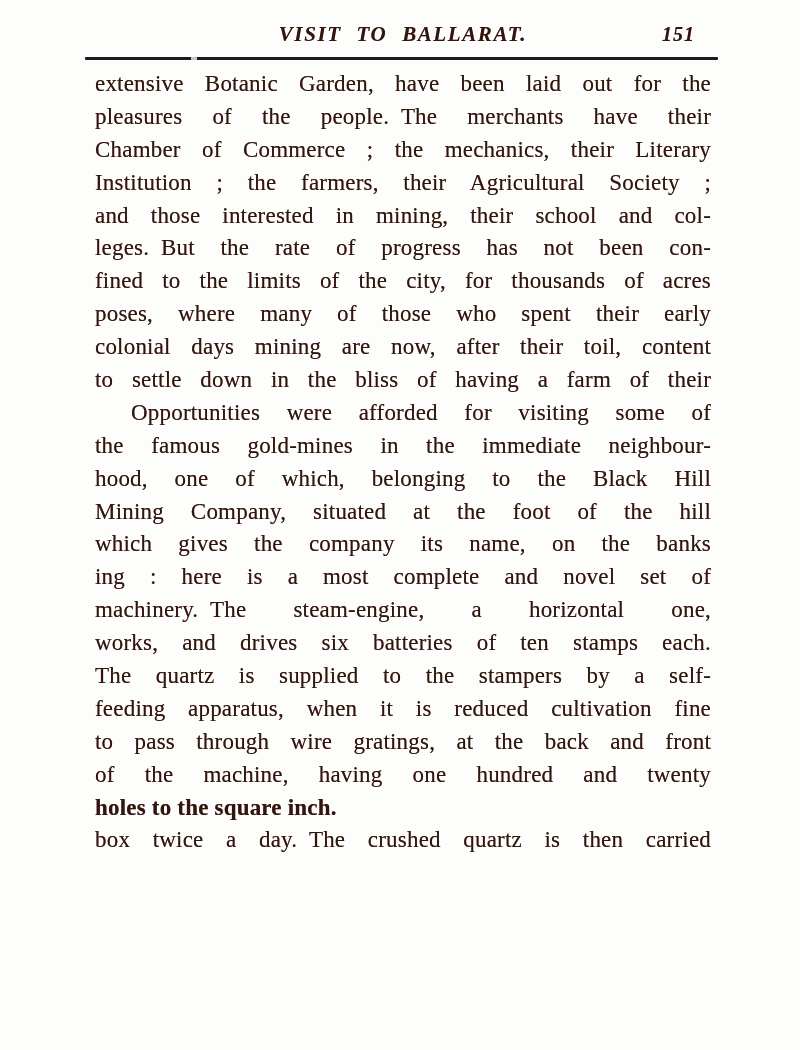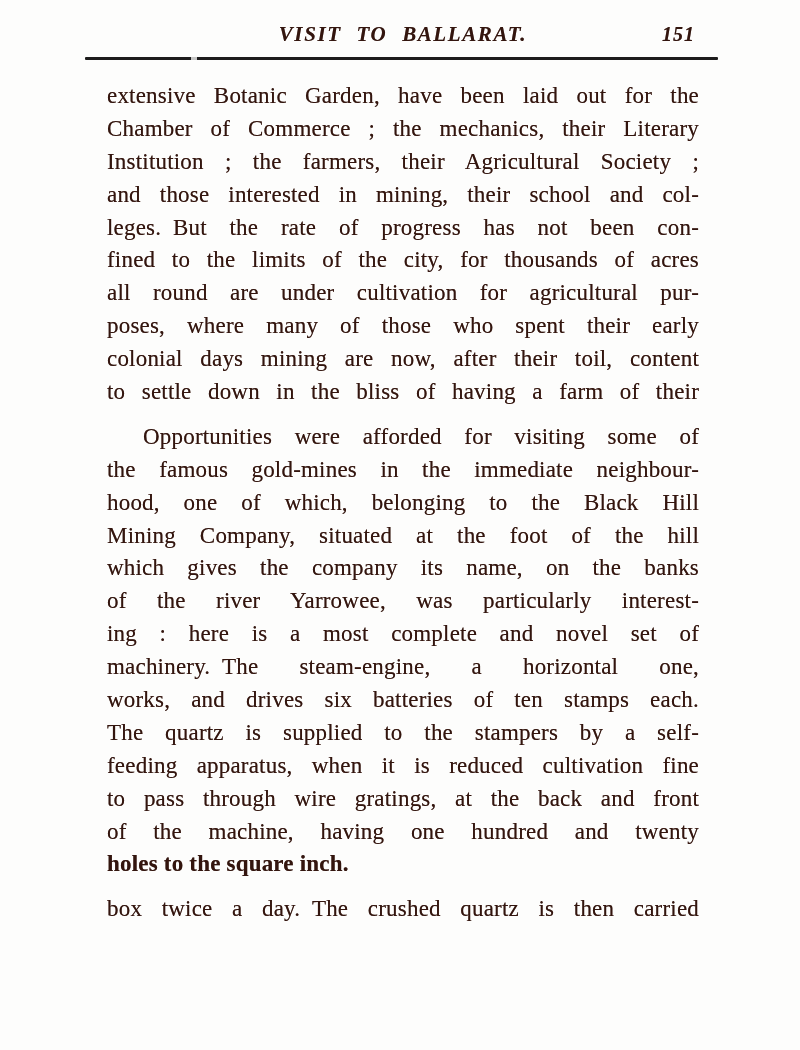--- a/index.html
+++ b/index.html
@@ -69,21 +69,21 @@
     position: absolute;
     top: 68px;
     left: 95px;
     width: 616px;
     color: var(--ink);
     font-size: 23px;
     line-height: 32.9px;
     letter-spacing: 0.2px;
     text-shadow: 0 0 0.45px rgba(51,21,14,0.6);
   }
-  .paragraph { margin: 12px; }
+  .paragraph { margin: 0; }
   .line {
     text-align: justify;
     text-align-last: justify;
     height: 32.9px;
     overflow: visible;
   }
   .line.indent { text-indent: 36px; }
   .line.flush-left { text-align-last: left; font-weight: bold; }
 </style>
 </head>
@@ -94,37 +94,36 @@
   <div class="running-head">
     <div class="running-title">VISIT TO BALLARAT.</div>
     <div class="page-number">151</div>
   </div>
 
   <div class="header-rule"></div>
 
   <div class="page-body">
       <div class="paragraph">
         <div class="line">extensive Botanic Garden, have been laid out for the</div>
+        <div class="line">pleasures of the people. The merchants have their</div>
         <div class="line">Chamber of Commerce ; the mechanics, their Literary</div>
         <div class="line">Institution ; the farmers, their Agricultural Society ;</div>
         <div class="line">and those interested in mining, their school and col-</div>
         <div class="line">leges. But the rate of progress has not been con-</div>
         <div class="line">fined to the limits of the city, for thousands of acres</div>
-        <div class="line">all round are under cultivation for agricultural pur-</div>
         <div class="line">poses, where many of those who spent their early</div>
         <div class="line">colonial days mining are now, after their toil, content</div>
         <div class="line">to settle down in the bliss of having a farm of their</div>
       </div>
       <div class="paragraph">
         <div class="line indent">Opportunities were afforded for visiting some of</div>
         <div class="line">the famous gold-mines in the immediate neighbour-</div>
         <div class="line">hood, one of which, belonging to the Black Hill</div>
         <div class="line">Mining Company, situated at the foot of the hill</div>
         <div class="line">which gives the company its name, on the banks</div>
-        <div class="line">of the river Yarrowee, was particularly interest-</div>
         <div class="line">ing : here is a most complete and novel set of</div>
         <div class="line">machinery. The steam-engine, a horizontal one,</div>
         <div class="line">works, and drives six batteries of ten stamps each.</div>
         <div class="line">The quartz is supplied to the stampers by a self-</div>
         <div class="line">feeding apparatus, when it is reduced cultivation fine</div>
         <div class="line">to pass through wire gratings, at the back and front</div>
         <div class="line">of the machine, having one hundred and twenty</div>
         <div class="line flush-left">holes to the square inch.</div>
       </div>
       <div class="paragraph">

